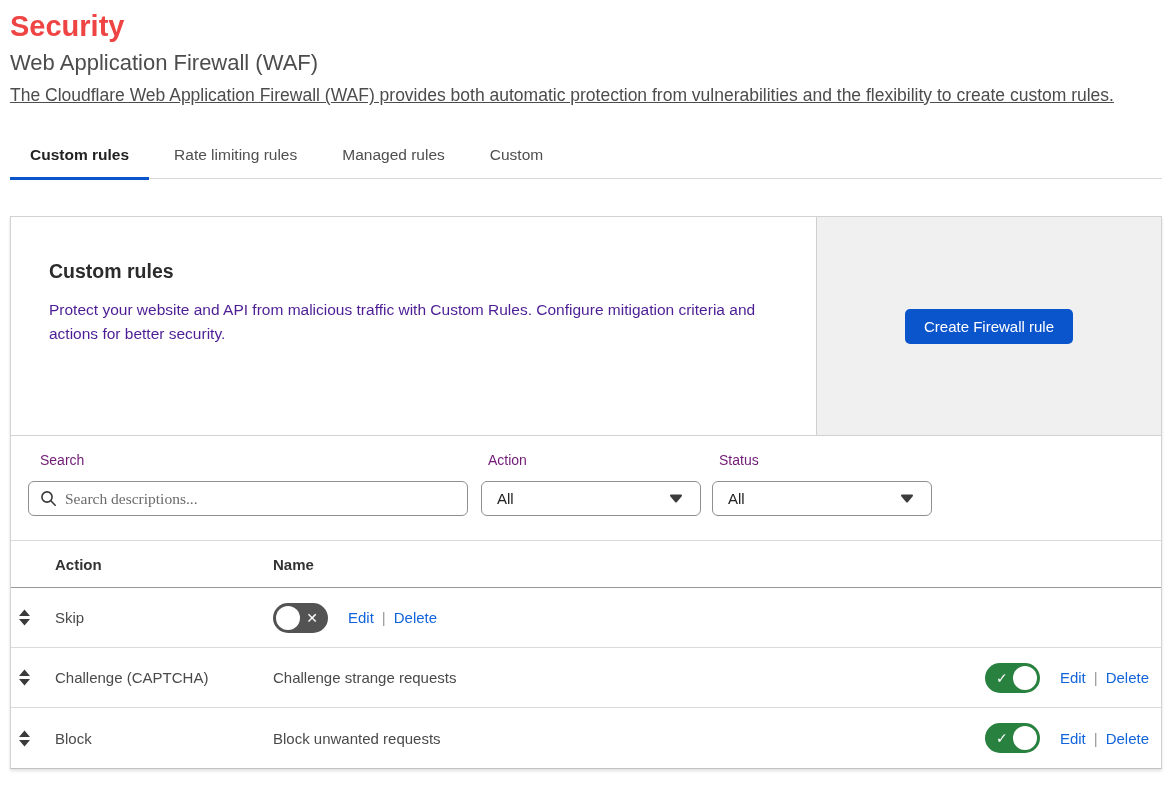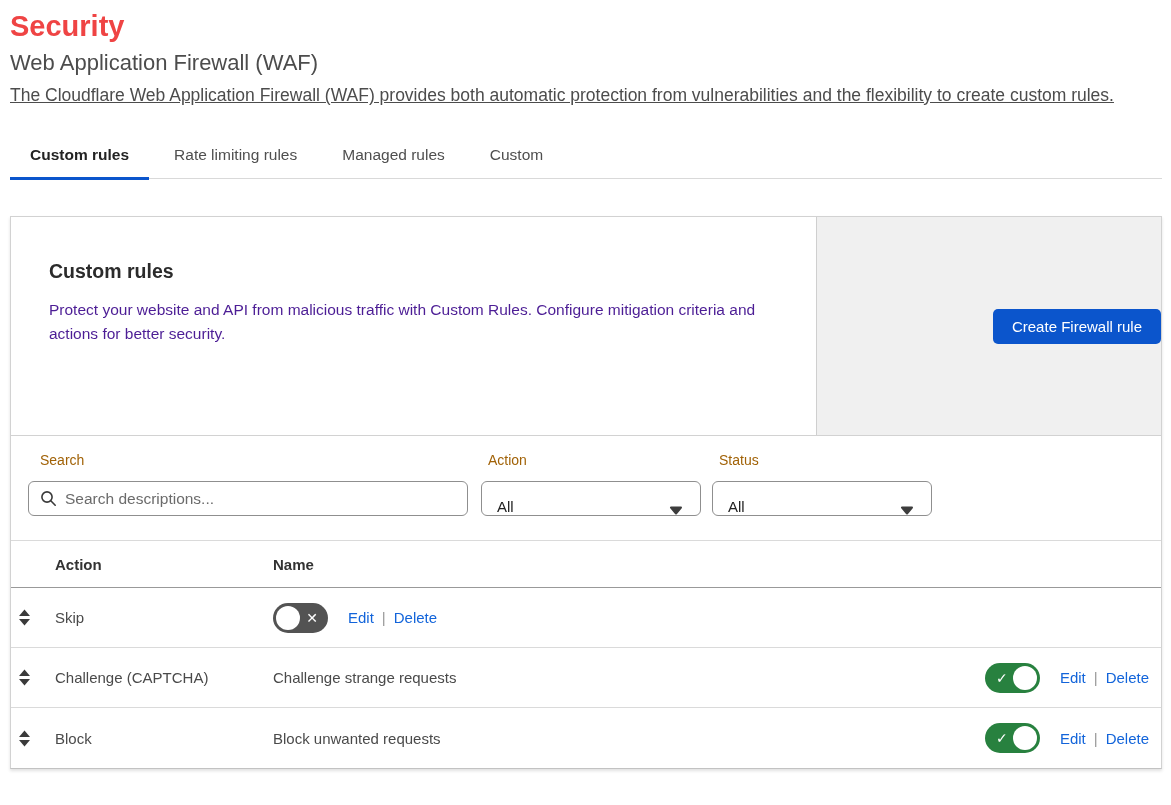--- a/index.html
+++ b/index.html
@@ -33,43 +33,43 @@
   .card{
     margin-top:37px;width:1152px;background:#fff;
     border:1px solid #d2d2d2;border-bottom-color:#c2c2c2;
     box-shadow:0 2px 3px rgba(0,0,0,0.12);
   }
   .card-top{display:flex;height:219px;border-bottom:1px solid #d2d2d2;}
   .card-info{flex:1;padding:43px 40px 0 38px;}
   .card-info h3{margin:0;font-size:19.5px;font-weight:700;color:#2b2b2b;}
   .card-info p{margin:15px 0 0;font-size:15.5px;line-height:23.5px;color:#4c1d95;max-width:745px;}
   .usage{margin-top:27px;font-size:15.5px;font-weight:700;color:#2b2b2b;}
-  .cta-panel{width:345px;background:var(--panel-bg);border-left:1px solid #cfcfcf;display:flex;align-items:center;justify-content:flex-end;}
+  .cta-panel{width:345px;background:var(--panel-bg);border-left:1px solid #cfcfcf;display:flex;align-items:center;justify-content:center;}
   .btn-primary{
     background:var(--accent-blue);color:#fff;border:none;border-radius:5px;
     font-size:15px;font-family:inherit;padding:9px 19px;cursor:pointer;
   }
 
   
   .filters{display:flex;padding:16px 0 24px 17px;}
   .field{display:flex;flex-direction:column;}
-  .field label{font-size:14px;color:#a16207;margin:0 0 13px 7px;}
+  .field label{font-size:14px;color:#701a75;margin:0 0 13px 7px;}
   .search-field{width:440px;margin-right:13px;}
   .search-field label{margin-left:12px;}
   .select-field{width:220px;margin-right:11px;}
   .search-box{position:relative;height:35px;}
   .search-box svg{position:absolute;left:12px;top:9px;}
   .search-box input{
     width:100%;height:35px;border:1px solid #8f8f8f;border-radius:6px;
-    padding:0 10px 0 36px;font-size:15.5px;font-family:Liberation Sans, sans-serif;color:#222;outline:none;
+    padding:0 10px 0 36px;font-size:15.5px;font-family:Liberation Serif, serif;color:#222;outline:none;
   }
   .search-box input::placeholder{color:#6b6b6b;opacity:1;}
   .select{
     height:35px;border:1px solid #8f8f8f;border-radius:6px;background:#fff;
-    display:flex;align-items:flex-end;justify-content:space-between;
+    display:flex;align-items:center;justify-content:space-between;
     padding:0 17px 0 15px;font-size:15px;color:#222;cursor:pointer;
   }
 
   
   .thead{display:flex;align-items:center;height:48px;border-top:1px solid #dadada;border-bottom:1px solid #999;
          font-size:15px;font-weight:700;color:#333;}
   .trow{display:flex;align-items:center;height:60px;border-bottom:1px solid #dadada;font-size:15px;color:#4a4a4a;}
   .trow:last-child{border-bottom:none;}
   .col-handle{width:44px;padding-left:7px;display:flex;align-items:center;}
   .col-action{width:218px;}

